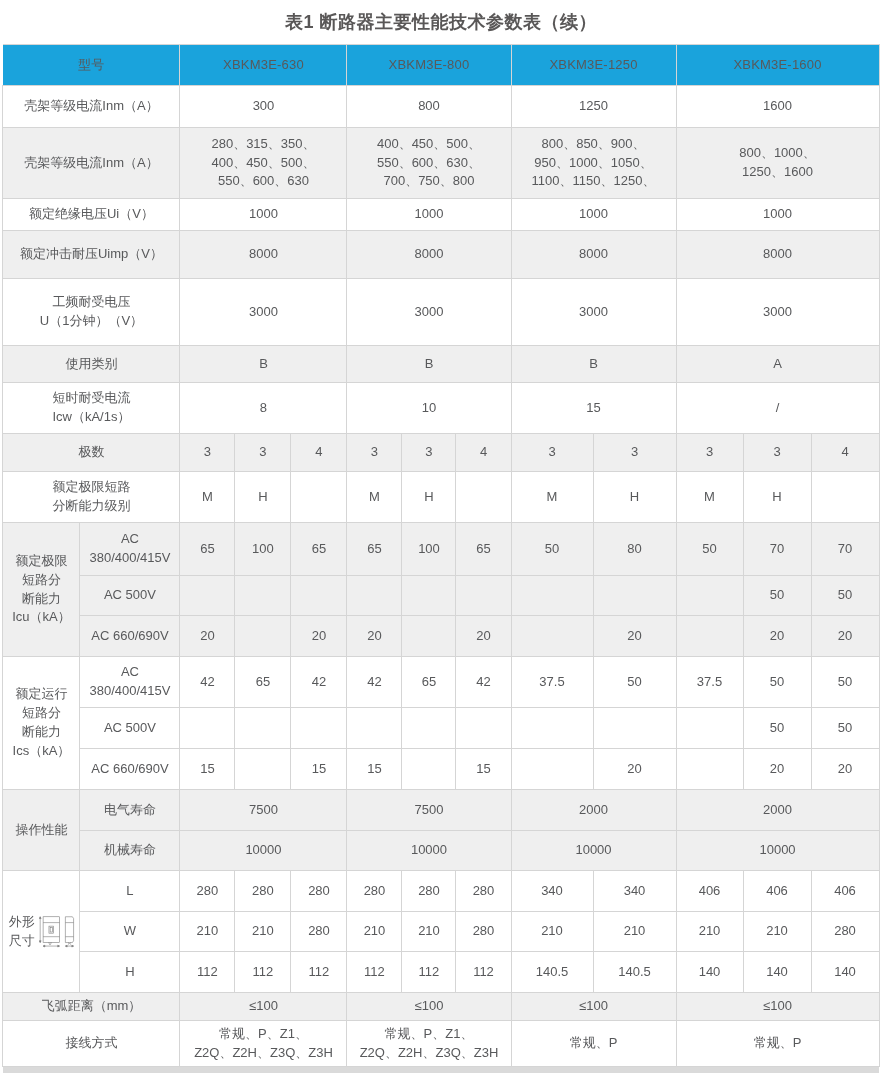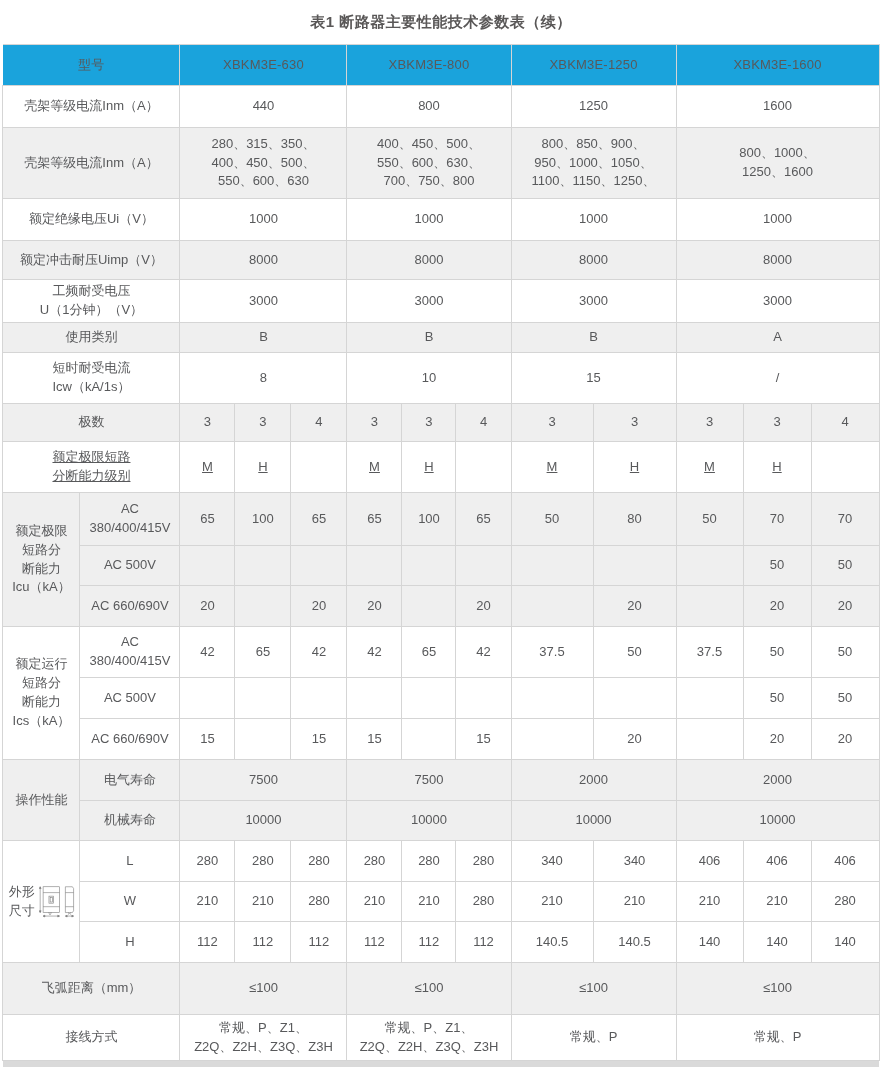--- a/index.html
+++ b/index.html
@@ -4,21 +4,21 @@
 <style>
   html,body{margin:0;padding:0;background:#ffffff;}
   body{
     width:882px;height:1073px;overflow:hidden;
     font-family:"Liberation Sans","DejaVu Sans",sans-serif;
     color:#58595b;
     -webkit-font-smoothing:antialiased;
   }
   .title{
     height:44px;display:flex;align-items:center;justify-content:center;
-    font-size:15px;font-weight:600;letter-spacing:.5px;color:#595757;
+    font-size:18px;font-weight:600;letter-spacing:.5px;color:#595757;
   }
   table.spec{
     table-layout:fixed;border-collapse:collapse;
     width:876px;margin:0 auto;padding-left:32px;
   }
   table.spec td, table.spec th{
     box-sizing:border-box;
     border:1px solid #d5d5d5;
     font-size:13px;font-weight:400;
     text-align:center;vertical-align:middle;
@@ -75,62 +75,62 @@
         <th colspan="2">型号</th>
         <th colspan="3">XBKM3E-630</th>
         <th colspan="3">XBKM3E-800</th>
         <th colspan="2">XBKM3E-1250</th>
         <th colspan="3">XBKM3E-1600</th>
       </tr>
   </thead>
   <tbody id="body-rows">
       <tr class="bg-white" style="height: 42px;">
         <td colspan="2" class="k-label">壳架等级电流Inm（A）</td>
-        <td colspan="3" class="k-data">440</td>
+        <td colspan="3" class="k-data">300</td>
         <td colspan="3" class="k-data">800</td>
         <td colspan="2" class="k-data">1250</td>
         <td colspan="3" class="k-data">1600</td>
       </tr>
       <tr class="bg-gray" style="height: 71px;">
         <td colspan="2" class="k-label">壳架等级电流Inm（A）</td>
         <td colspan="3" class="k-data">280、315、350、
 400、450、500、
 550、600、630</td>
         <td colspan="3" class="k-data">400、450、500、
 550、600、630、
 700、750、800</td>
         <td colspan="2" class="k-data">800、850、900、
 950、1000、1050、
 1100、1150、1250、</td>
         <td colspan="3" class="k-data">800、1000、
 1250、1600</td>
       </tr>
-      <tr class="bg-white" style="height: 42px;">
+      <tr class="bg-white" style="height: 32px;">
         <td colspan="2" class="k-label">额定绝缘电压Ui（V）</td>
         <td colspan="3" class="k-data">1000</td>
         <td colspan="3" class="k-data">1000</td>
         <td colspan="2" class="k-data">1000</td>
         <td colspan="3" class="k-data">1000</td>
       </tr>
-      <tr class="bg-gray" style="height: 39px;">
+      <tr class="bg-gray" style="height: 48px;">
         <td colspan="2" class="k-label">额定冲击耐压Uimp（V）</td>
         <td colspan="3" class="k-data">8000</td>
         <td colspan="3" class="k-data">8000</td>
         <td colspan="2" class="k-data">8000</td>
         <td colspan="3" class="k-data">8000</td>
       </tr>
-      <tr class="bg-white" style="height: 43px;">
+      <tr class="bg-white" style="height: 67px;">
         <td colspan="2" class="k-label">工频耐受电压
 U（1分钟）（V）</td>
         <td colspan="3" class="k-data">3000</td>
         <td colspan="3" class="k-data">3000</td>
         <td colspan="2" class="k-data">3000</td>
         <td colspan="3" class="k-data">3000</td>
       </tr>
-      <tr class="bg-gray" style="height: 30px; margin-left: 48px;">
+      <tr class="bg-gray" style="height: 37px; margin-left: 48px;">
         <td colspan="2" class="k-label">使用类别</td>
         <td colspan="3" class="k-data">B</td>
         <td colspan="3" class="k-data">B</td>
         <td colspan="2" class="k-data">B</td>
         <td colspan="3" class="k-data">A</td>
       </tr>
       <tr class="bg-white" style="height: 51px;">
         <td colspan="2" class="k-label">短时耐受电流
 Icw（kA/1s）</td>
         <td colspan="3" class="k-data">8</td>
@@ -145,21 +145,21 @@
         <td class="k-data">4</td>
         <td class="k-data">3</td>
         <td class="k-data">3</td>
         <td class="k-data">4</td>
         <td class="k-data">3</td>
         <td class="k-data">3</td>
         <td class="k-data">3</td>
         <td class="k-data">3</td>
         <td class="k-data">4</td>
       </tr>
-      <tr class="bg-white" style="height: 51px; text-decoration: underline;">
+      <tr class="bg-white" style="height: 51px;">
         <td colspan="2" class="k-label">额定极限短路
 分断能力级别</td>
         <td class="k-data">M</td>
         <td class="k-data">H</td>
         <td class="k-data"></td>
         <td class="k-data">M</td>
         <td class="k-data">H</td>
         <td class="k-data"></td>
         <td class="k-data">M</td>
         <td class="k-data">H</td>
@@ -341,21 +341,21 @@
         <td class="k-data">112</td>
         <td class="k-data">112</td>
         <td class="k-data">112</td>
         <td class="k-data">112</td>
         <td class="k-data">140.5</td>
         <td class="k-data">140.5</td>
         <td class="k-data">140</td>
         <td class="k-data">140</td>
         <td class="k-data">140</td>
       </tr>
-      <tr class="bg-gray" style="height: 52px;">
+      <tr class="bg-gray" style="height: 28px;">
         <td colspan="2" class="k-label">飞弧距离（mm）</td>
         <td colspan="3" class="k-data">≤100</td>
         <td colspan="3" class="k-data">≤100</td>
         <td colspan="2" class="k-data">≤100</td>
         <td colspan="3" class="k-data">≤100</td>
       </tr>
       <tr class="bg-white" style="height: 46px;">
         <td colspan="2" class="k-label">接线方式</td>
         <td colspan="3" class="k-data">常规、P、Z1、
 Z2Q、Z2H、Z3Q、Z3H</td>

